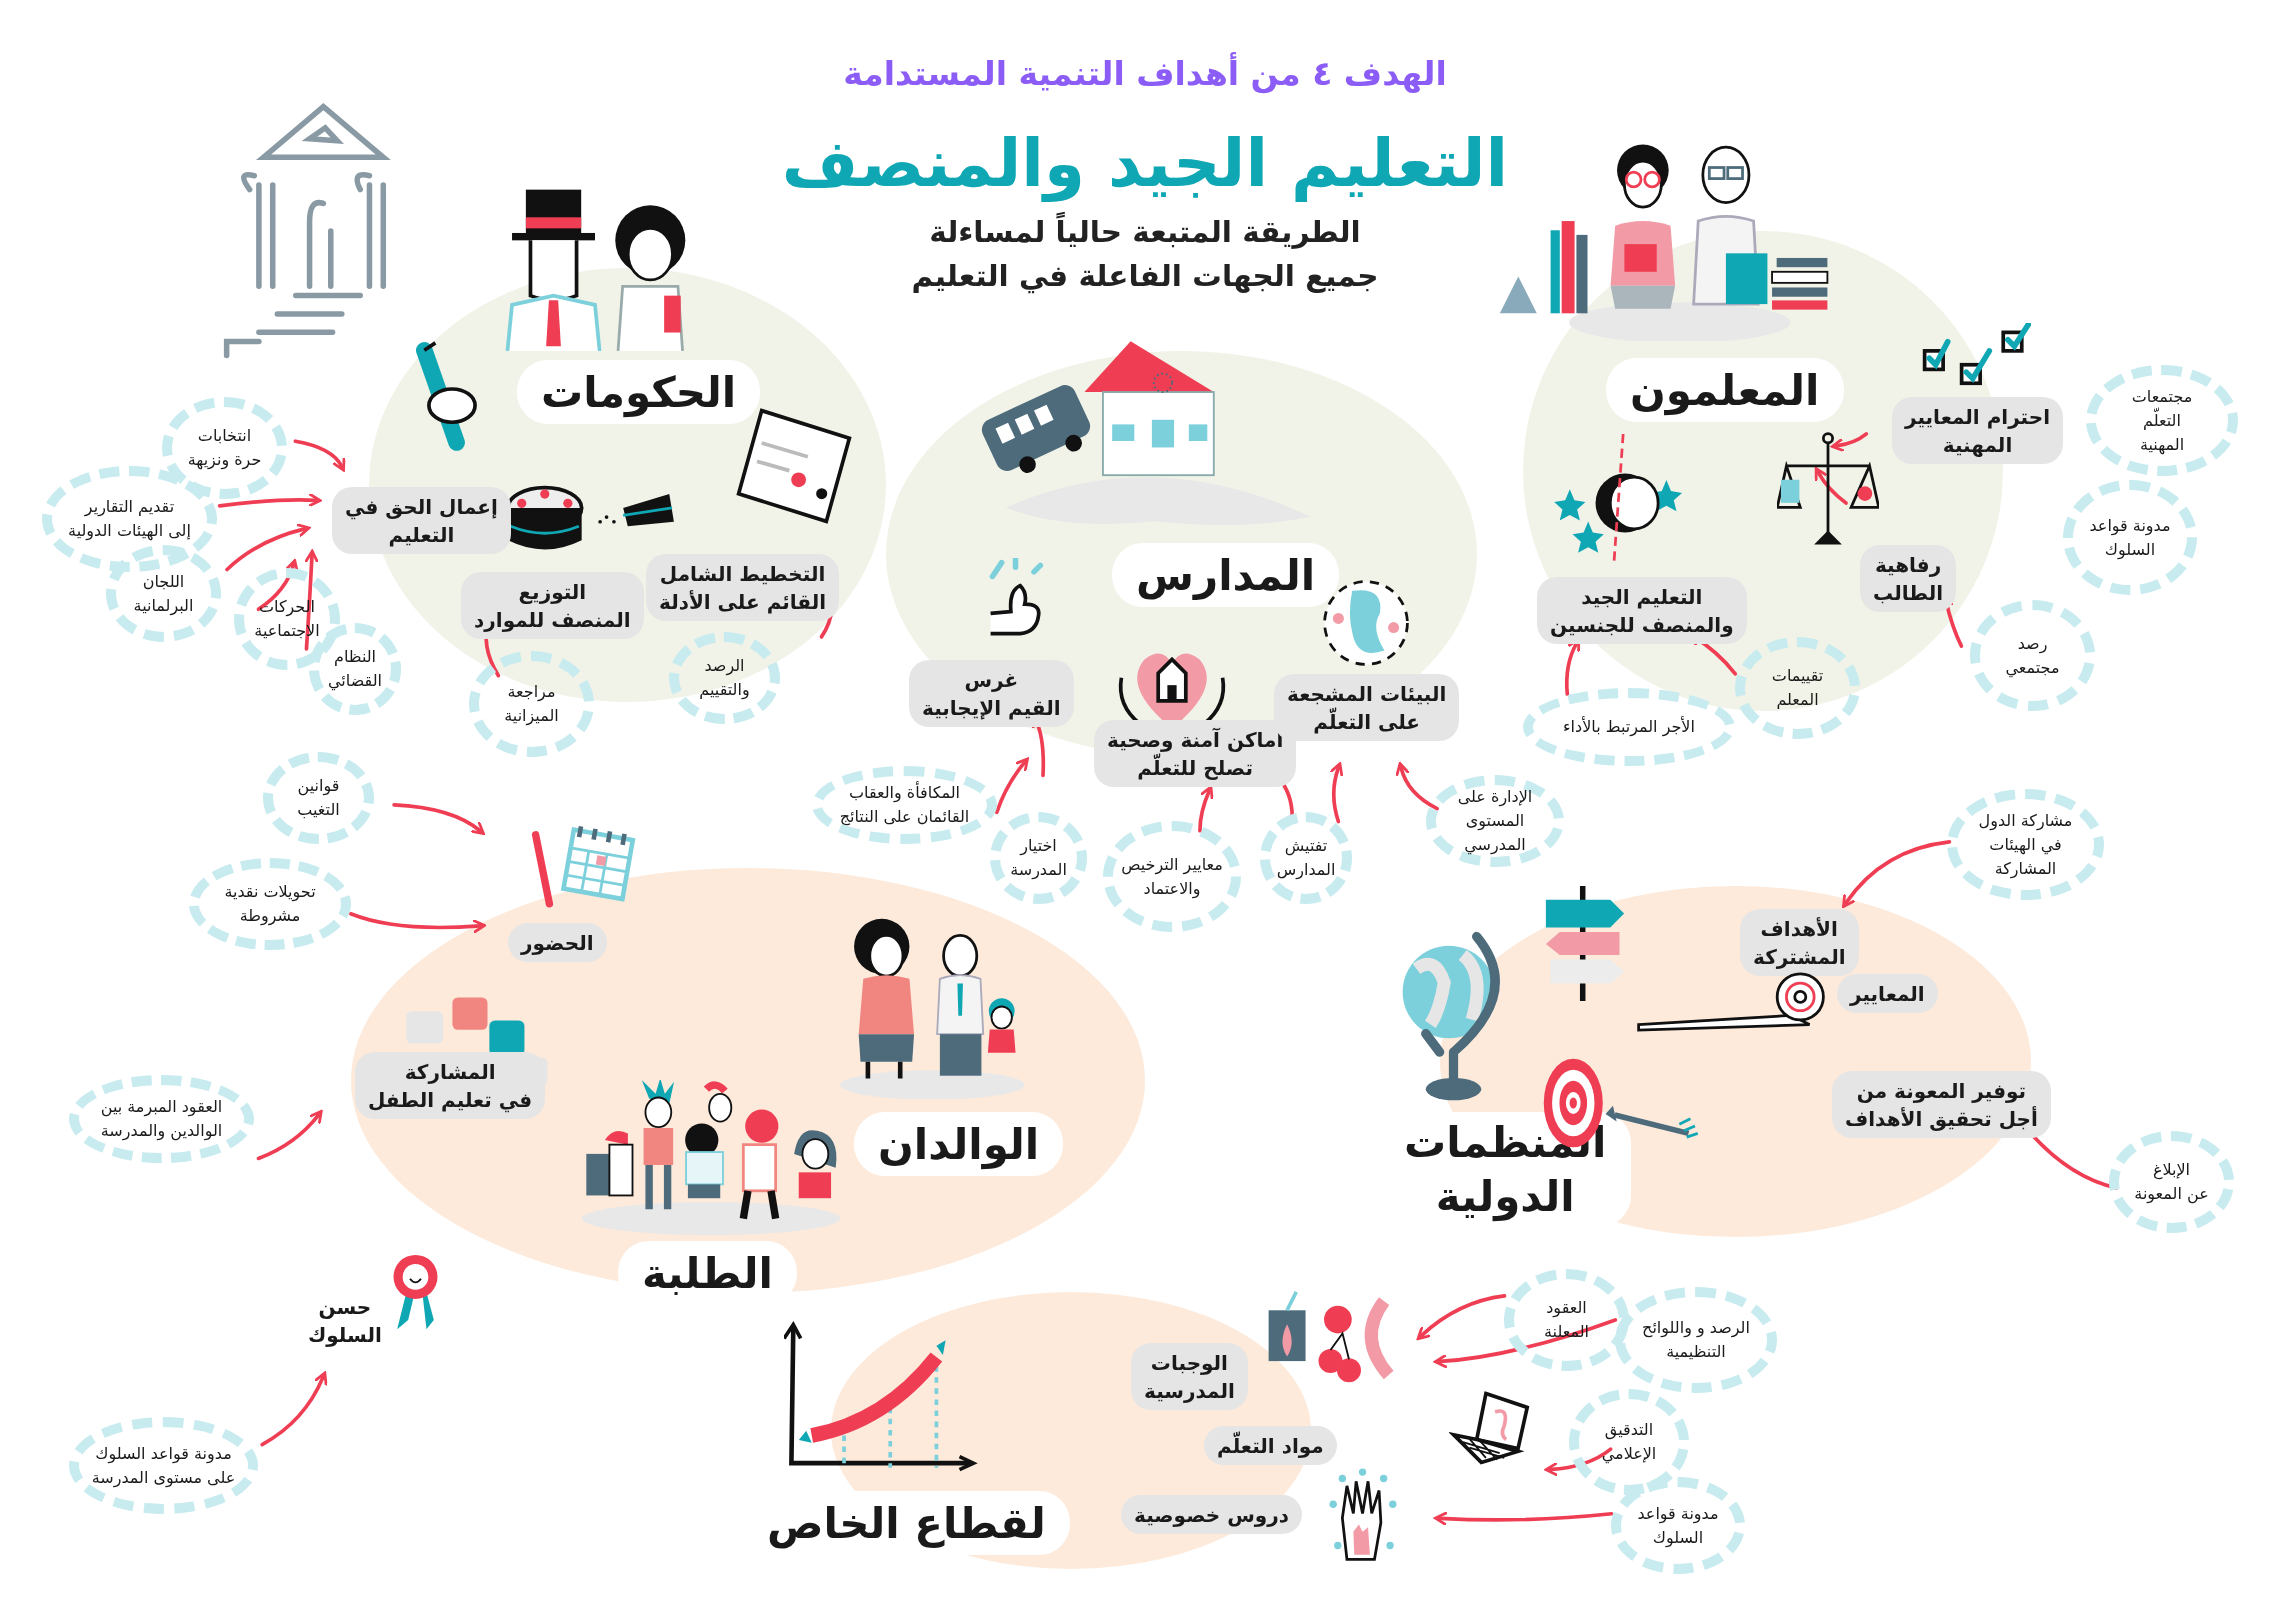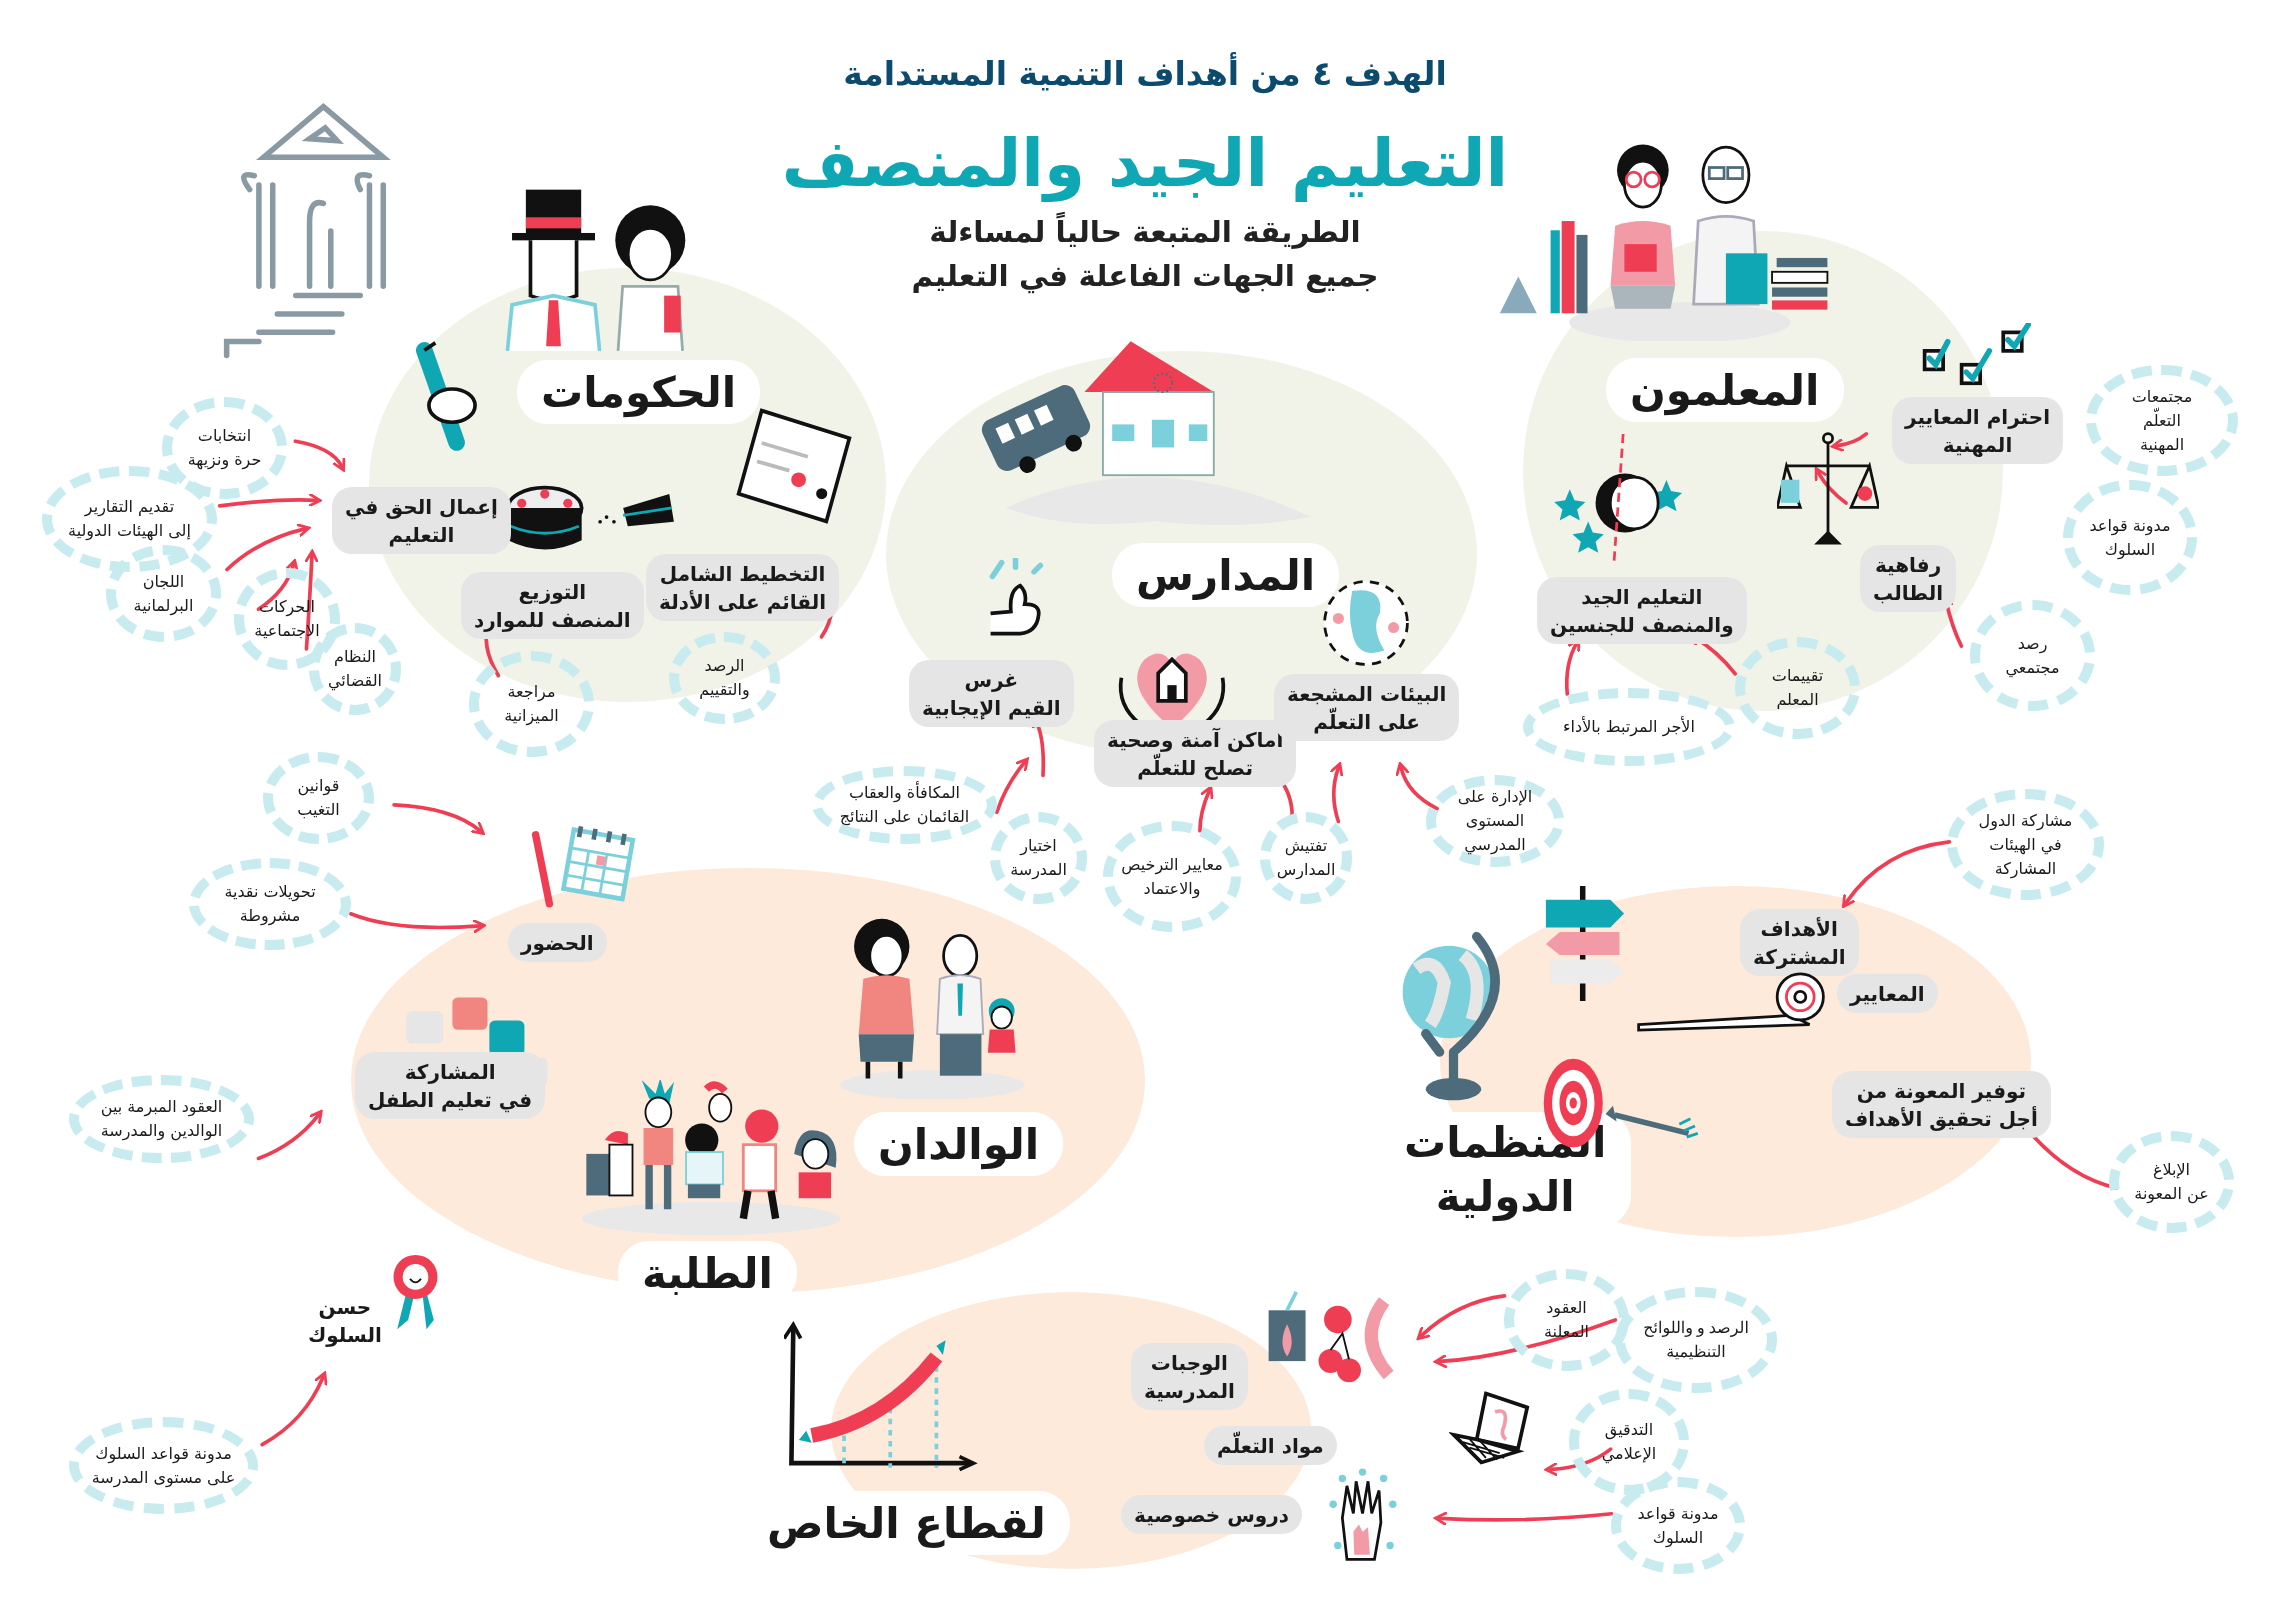--- a/index.html
+++ b/index.html
@@ -2,21 +2,21 @@
 <html style="font-size:14.8px"><head>
 <meta charset="utf-8">
 <style>
   * { box-sizing: border-box; margin: 0; padding: 0; }
   html, body { width: 2290px; height: 1619px; background: #ffffff; overflow: hidden; }
   body { position: relative; font-family: "DejaVu Sans", "Liberation Sans", sans-serif; color: #1a1a1a; direction: rtl; }
   .blob { position: absolute; border-radius: 50%; }
   .blob.green { background: #f2f3e8; }
   .blob.peach { background: #fdeadb; }
   .hdr { position: absolute; left: 0; width: 2290px; text-align: center; }
-  .hdr-sub { top: 54px; font-size: 33px; font-weight: bold; color: #0c4a6e; }
+  .hdr-sub { top: 54px; font-size: 33px; font-weight: bold; color: #8b5cf6; }
   .hdr-title { top: 125px; font-size: 66px; font-weight: bold; color: #10a7b5; }
   .hdr-desc { top: 210px; font-size: 29.5px; font-weight: bold; color: #222; line-height: 44px; }
   .actor { position: absolute; background: #ffffff; border-radius: 31px; padding: 3.7px 24px; font-size: 42px; font-weight: bold; text-align: center; line-height: 57px; white-space: nowrap; }
   .item { position: absolute; font-size: 20px; font-weight: bold; text-align: center; line-height: 28px; background: #e5e5e5; border-radius: 20px; padding: 5.5px 13px; white-space: nowrap; }
   .mech { position: absolute; border: 10px dashed #c8ebef; border-radius: 50%; display: flex; align-items: center; justify-content: center; text-align: center; font-size: 16px; line-height: 24px; color: #1a1a1a; background: transparent; }
   .mech span { display: block; white-space: pre-line; }
   svg.arrows { position: absolute; left: 0; top: 0; pointer-events: none; }
   .icon { position: absolute; }
 </style>
 </head>
@@ -523,21 +523,21 @@
         <circle cx="65" cy="12" r="4"></circle>
       </g>
     <path d="M25,100 L20,55 L25,20 L32,50 L35,15 L42,50 L48,15 L52,50 L60,25 L62,60 L55,100 Z" fill="#fff" stroke="#111" stroke-width="3"></path>
     <path d="M33,95 L32,70 L38,62 L42,70 L48,65 L50,95 Z" fill="#f29ba6"></path>
   </svg>
 </div>
 <div class="mech" style="left:1504px;top:1269px;width:125px;height:102px;">
     <span>العقود
 المعلنة</span>
   </div>
-<div class="mech" style="left:1615px;top:1287px;width:162px;height:106px;font-family:Liberation Serif, serif;">
+<div class="mech" style="left:1615px;top:1287px;width:162px;height:106px;">
     <span>الرصد و واللوائح
 التنظيمية</span>
   </div>
 <div class="mech" style="left:1569px;top:1389px;width:120px;height:106px;">
     <span>التدقيق
 الإعلامي</span>
   </div>
 <div class="mech" style="left:1611px;top:1477px;width:134px;height:97px;">
     <span>مدونة قواعد
 السلوك</span>

